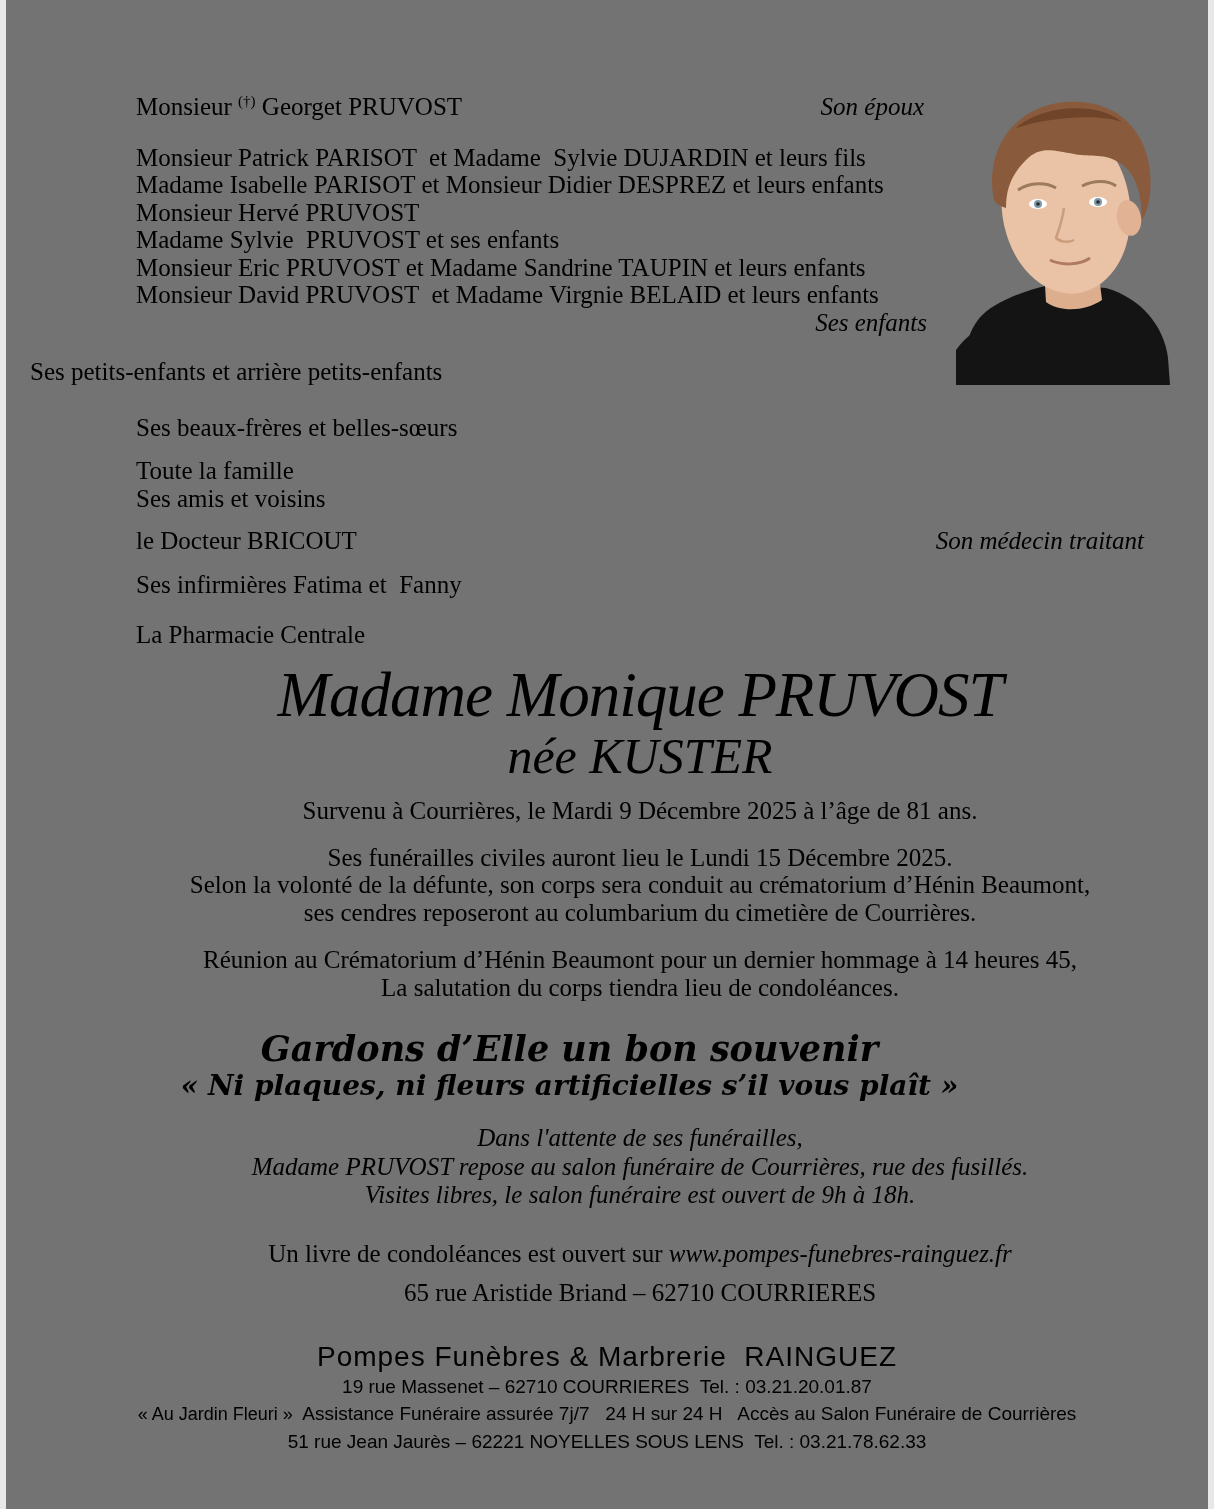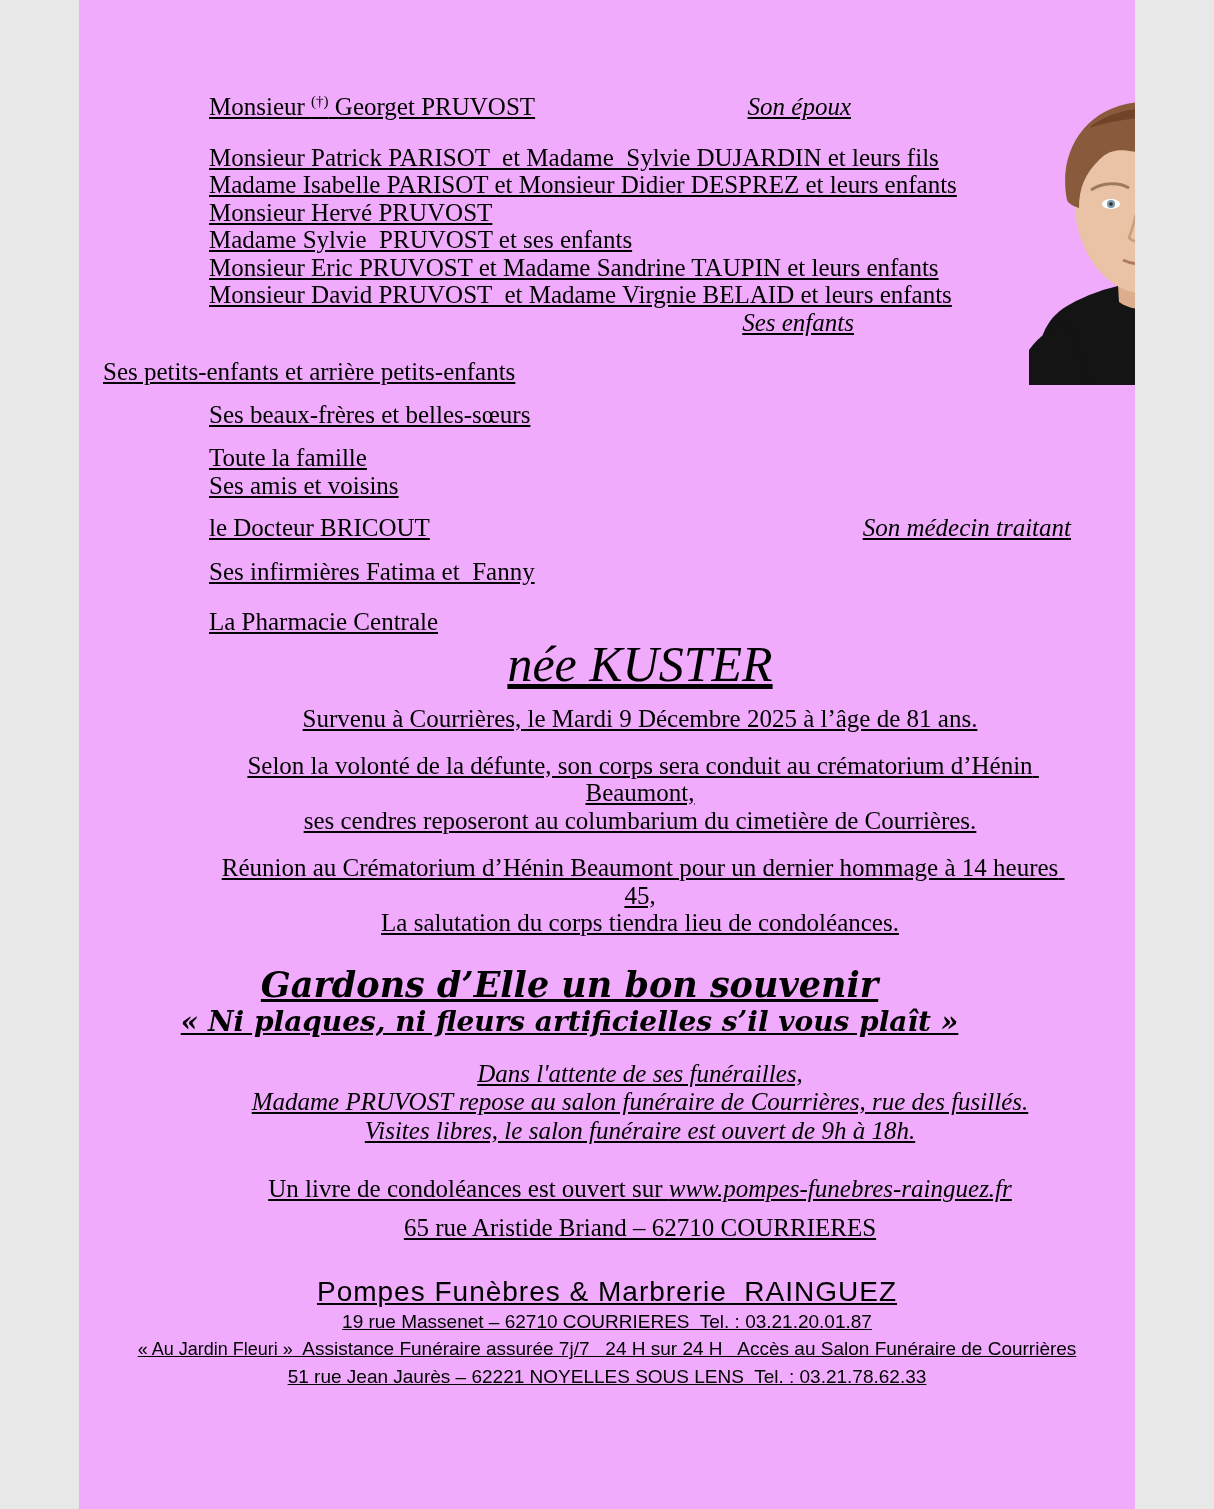--- a/index.html
+++ b/index.html
@@ -1,27 +1,26 @@
 <!DOCTYPE html>
 <html><head>
 <meta charset="utf-8">
 <style>
   * { margin: 0; padding: 0; box-sizing: border-box; }
   html, body { background: #e8e8e8; }
   .page {
     position: relative;
-    width: 1056px;
+    width: 1202px;
     height: 1509px;
     margin: 0 auto;
-    background: #f0abfc;
+    background: #737373;
     color: #000000;
     font-family: "Liberation Serif", serif;
     font-size: 25px;
     overflow: hidden;
-    text-decoration: underline;
   }
   [data-bind] { white-space: pre-wrap; }
 
   .indent { padding-left: 130px; }
   .line { line-height: 27.5px; }
 
   
   .husband-row {
     padding-top: 88px;
     display: flex;
@@ -35,21 +34,21 @@
   .relation { font-style: italic; }
 
   .children-block { margin-top: 23px; }
   .children-relation {
     text-align: right;
     margin-right: 281px;
     line-height: 27.5px;
   }
 
   .sp-petits   { margin-top: 22px; padding-left: 24px; }
-  .sp-beaux    { margin-top: 15px; }
+  .sp-beaux    { margin-top: 28px; }
   .sp-famille  { margin-top: 16px; }
   .doctor-row {
     margin-top: 15px;
     display: flex;
     justify-content: space-between;
     align-items: baseline;
     margin-left: 130px;
     margin-right: 64px;
     line-height: 27.5px;
   }
@@ -174,24 +173,26 @@
   <div class="indent line" data-bind="family.friends">Ses amis et voisins</div>
 
   <div class="doctor-row">
     <div data-bind="family.doctor">le Docteur BRICOUT</div>
     <div class="relation" data-bind="family.doctor_relation">Son médecin traitant</div>
   </div>
 
   <div class="indent line sp-nurses" data-bind="family.nurses">Ses infirmières Fatima et  Fanny</div>
   <div class="indent line sp-pharmacy" data-bind="family.pharmacy">La Pharmacie Centrale</div>
 
+  <h1 class="ccol deceased-name" data-bind="announcement.deceased_name">Madame Monique PRUVOST</h1>
   <h2 class="ccol maiden-name" data-bind="announcement.maiden_name">née KUSTER</h2>
   <div class="ccol survenu" data-bind="announcement.death_info">Survenu à Courrières, le Mardi 9 Décembre 2025 à l’âge de 81 ans.</div>
 
   <div class="ccol funeral-block">
+    <div data-bind="funeral.line1">Ses funérailles civiles auront lieu le Lundi 15 Décembre 2025.</div>
     <div data-bind="funeral.line2">Selon la volonté de la défunte, son corps sera conduit au crématorium d’Hénin Beaumont,</div>
     <div data-bind="funeral.line3">ses cendres reposeront au columbarium du cimetière de Courrières.</div>
   </div>
   <div class="ccol reunion-block">
     <div data-bind="funeral.line4">Réunion au Crématorium d’Hénin Beaumont pour un dernier hommage à 14 heures 45,</div>
     <div data-bind="funeral.line5">La salutation du corps tiendra lieu de condoléances.</div>
   </div>
 
   <div class="tribute-block">
     <div class="tribute-main" data-bind="tribute.line1">Gardons d’Elle un bon souvenir</div>

